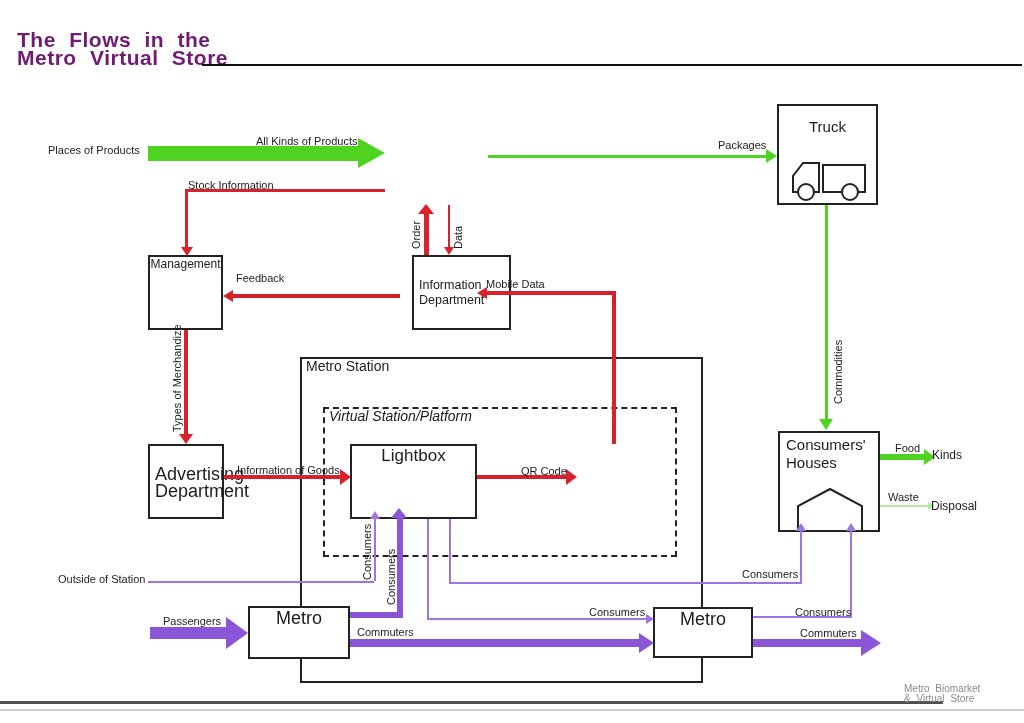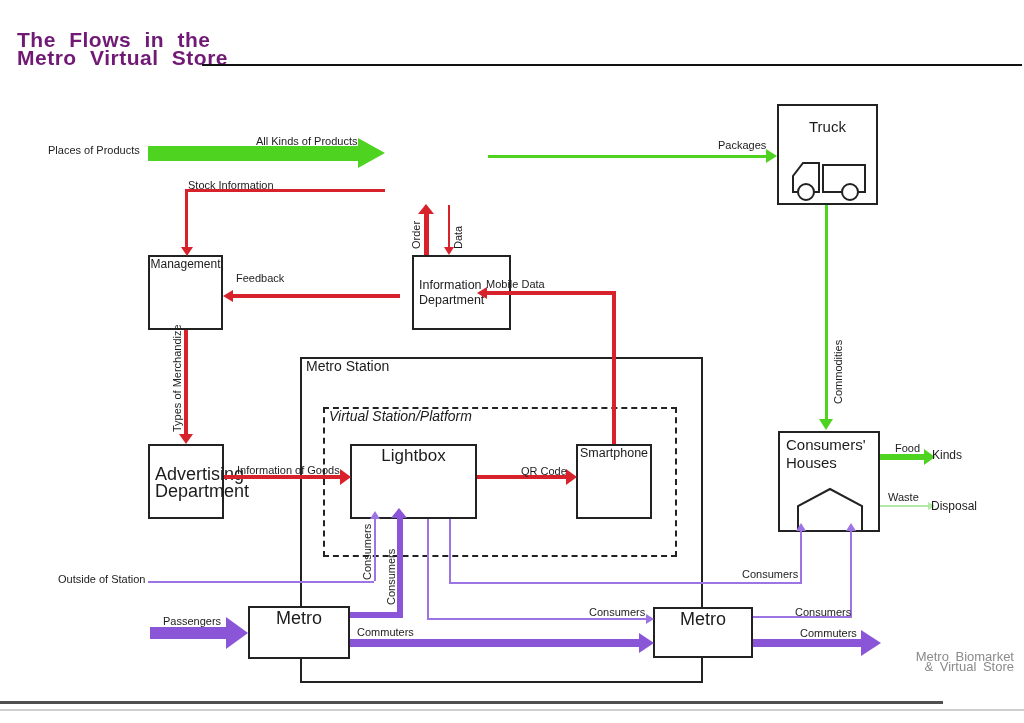--- a/index.html
+++ b/index.html
@@ -56,23 +56,20 @@
 
   <div class="box" style="left:148px;top:444px;width:76px;height:75px;">
     <div class="btxt" style="padding:20px 0 0 5px;font-size:18px;line-height:17px;">Advertising
 Department</div>
   </div>
 
   <div class="box flex" style="left:350px;top:444px;width:127px;height:75px;">
     <div style="font-size:17px;">Lightbox</div>
   </div>
 
-  <div class="box flex" style="left:576px;top:444px;width:76px;height:75px;">
-    <div style="font-size:12.5px;">Smartphone</div>
-  </div>
 
   <div class="box" style="left:778px;top:431px;width:102px;height:101px;">
     <div class="btxt" style="padding:3px 0 0 6px;font-size:15px;line-height:18px;">Consumers'
 Houses</div>
     <span style="position:absolute;left:16px;top:52px;">
       <svg width="68" height="47" viewBox="0 0 68 47">
           <polyline points="2,47 2,21 34,4 66,21 66,47" fill="none" stroke="#222" stroke-width="2"></polyline>
         </svg>
     </span>
   </div>
@@ -176,18 +173,18 @@
   <div class="ln" style="left:850px;top:530px;width:2px;height:86px;background:#9c74e4;"></div>
   <div class="tr" style="left:846px;top:523px;border-left:5px solid transparent;border-right:5px solid transparent;border-bottom:8px solid #9c74e4;"></div>
   <div class="lbl" style="left:795px;top:606px;">Consumers</div>
 
   <div class="ln" style="left:753px;top:639px;width:108px;height:8px;background:#8a55d7;"></div>
   <div class="tr" style="left:861px;top:630px;border-top:13px solid transparent;border-bottom:13px solid transparent;border-left:20px solid #8a55d7;"></div>
   <div class="lbl" style="left:800px;top:627px;">Commuters</div>
 
   <div class="ln" style="left:0px;top:701px;width:943px;height:3px;background:#4f4f4f;"></div>
   <div class="ln" style="left:0px;top:709px;width:1024px;height:2px;background:#cfcfcf;"></div>
-  <div class="lbl" style="left:904px;top:652px;width:110px;text-align:right;font-size:13px;line-height:10px;color:#8a8a8a;word-spacing:3px;">
+  <div class="lbl" style="left:904px;top:684px;width:110px;font-size:10px;line-height:10px;color:#8a8a8a;word-spacing:3px;">
     <div>Metro Biomarket</div>
     <div>&amp; Virtual Store</div>
   </div>
 
 </div>
 
 </body></html>

